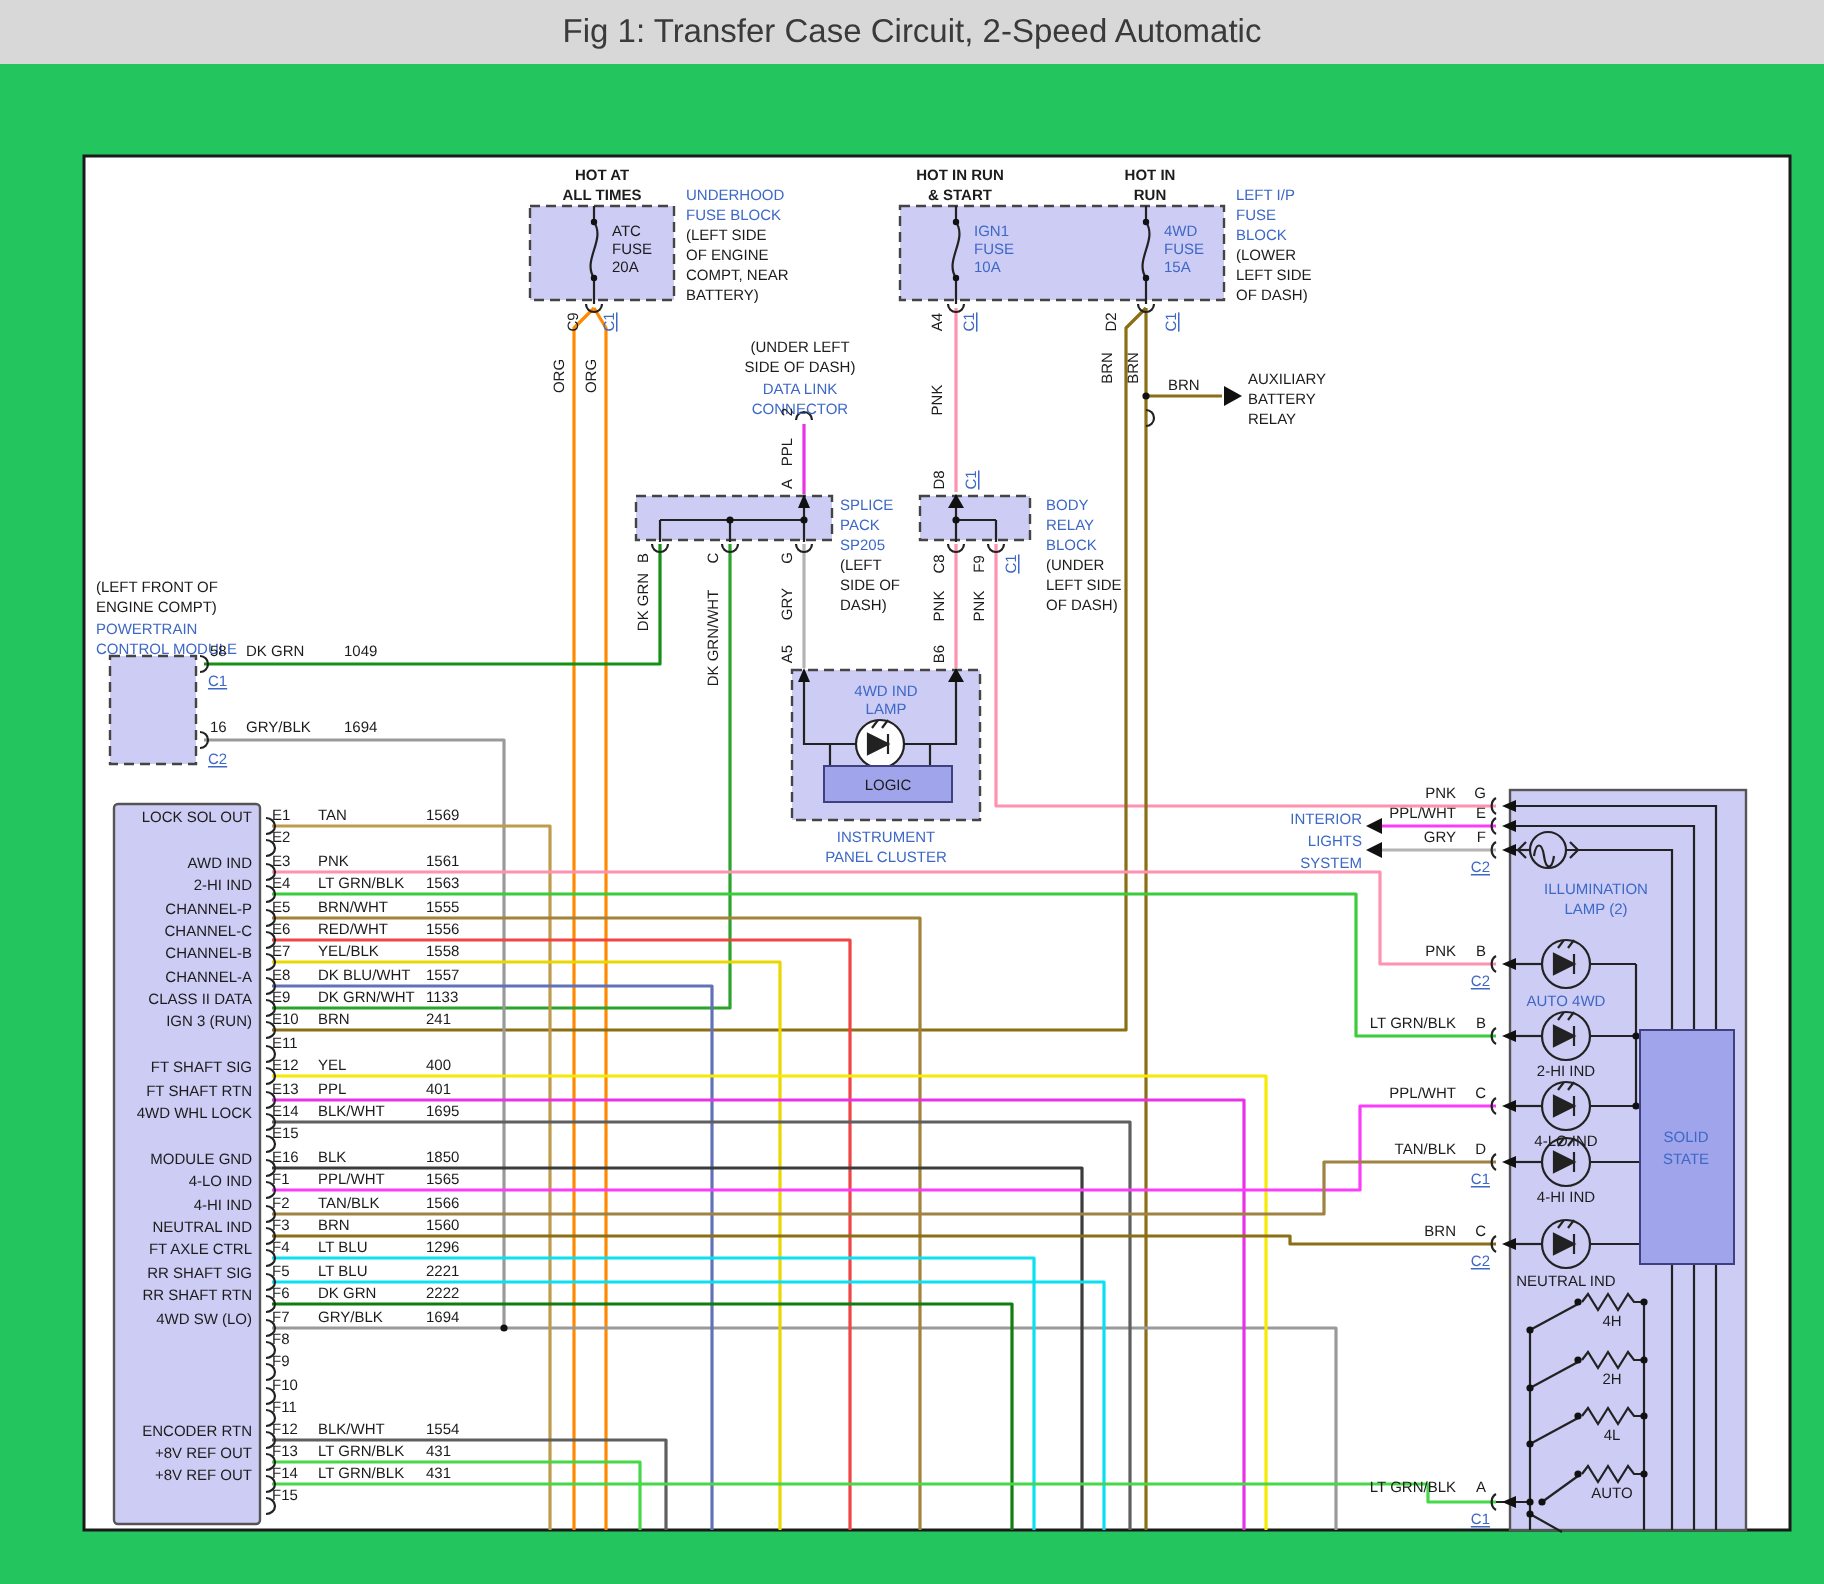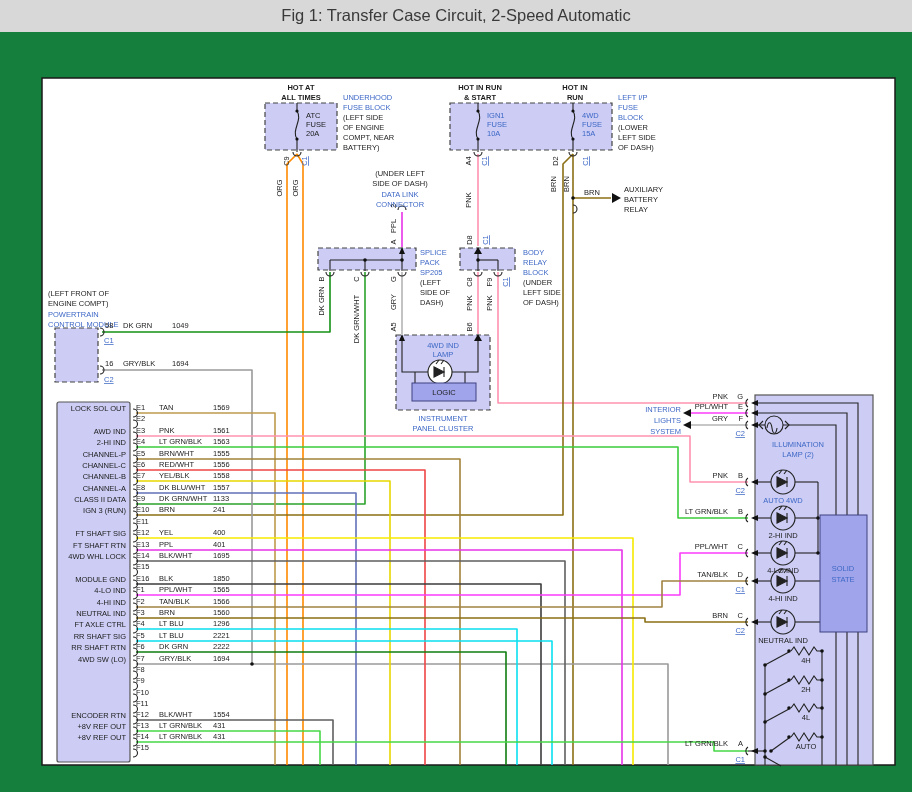--- a/index.html
+++ b/index.html
@@ -1,16 +1,16 @@
 <!DOCTYPE html>
 <html><head>
 <meta charset="utf-8">
 <style>
   html,body{margin:0;padding:0;background:#ffffff;}
-  #stage{position:relative;width:912px;height:792px;background:#15803d;overflow:hidden;}
+  #stage{position:relative;width:912px;height:792px;background:#22c55e;overflow:hidden;}
   svg text{font-family:"Liberation Sans",sans-serif;font-size:7.5px;fill:#1c1c1c;}
   svg .ttl{font-size:16.5px;fill:#3a3a3a;}
   .b{fill:#3e68c6;}
   .u{text-decoration:underline;}
   .m{text-anchor:middle;}
   .e{text-anchor:end;}
   .bd{font-weight:bold;}
   .w{fill:none;stroke-width:1.6;stroke-linejoin:round;}
   .k{fill:none;stroke:#222;stroke-width:1.1;}
   .box{fill:#ccccf4;stroke:#555;stroke-width:1.2;}

